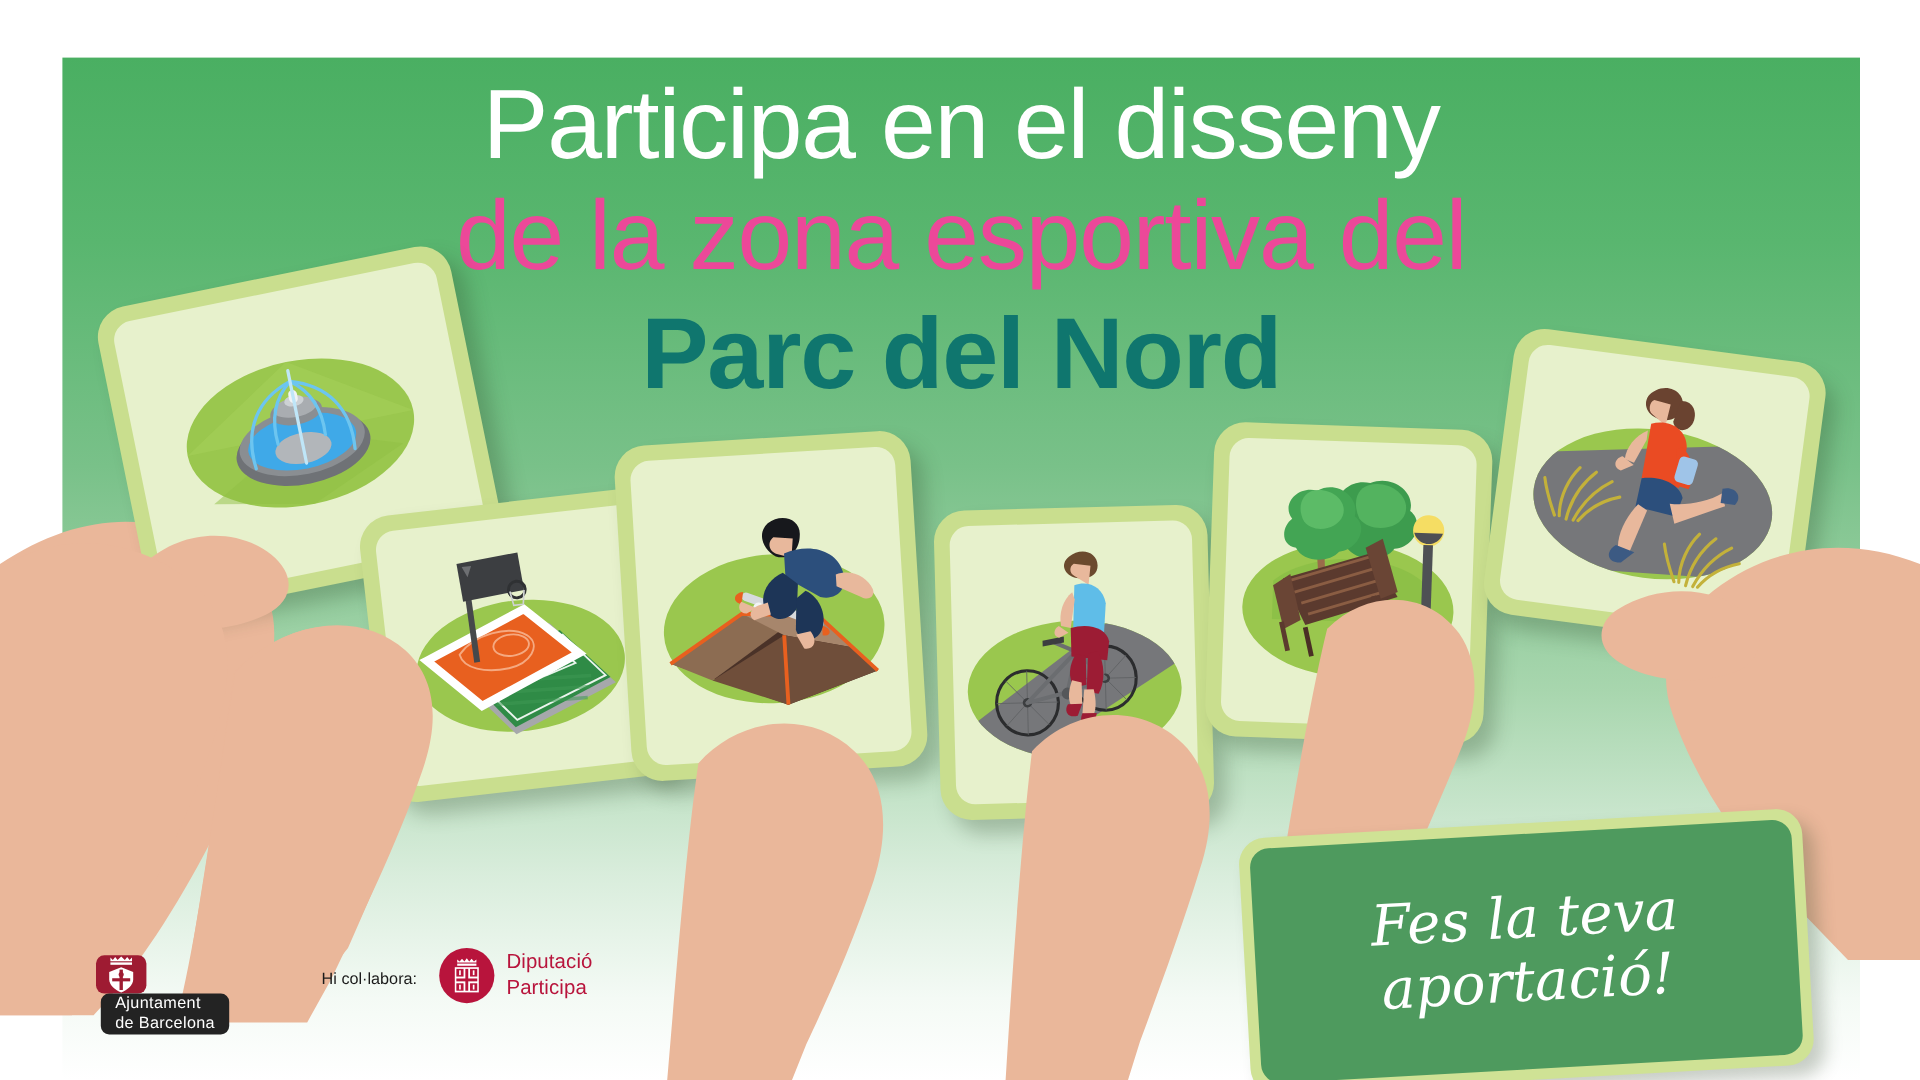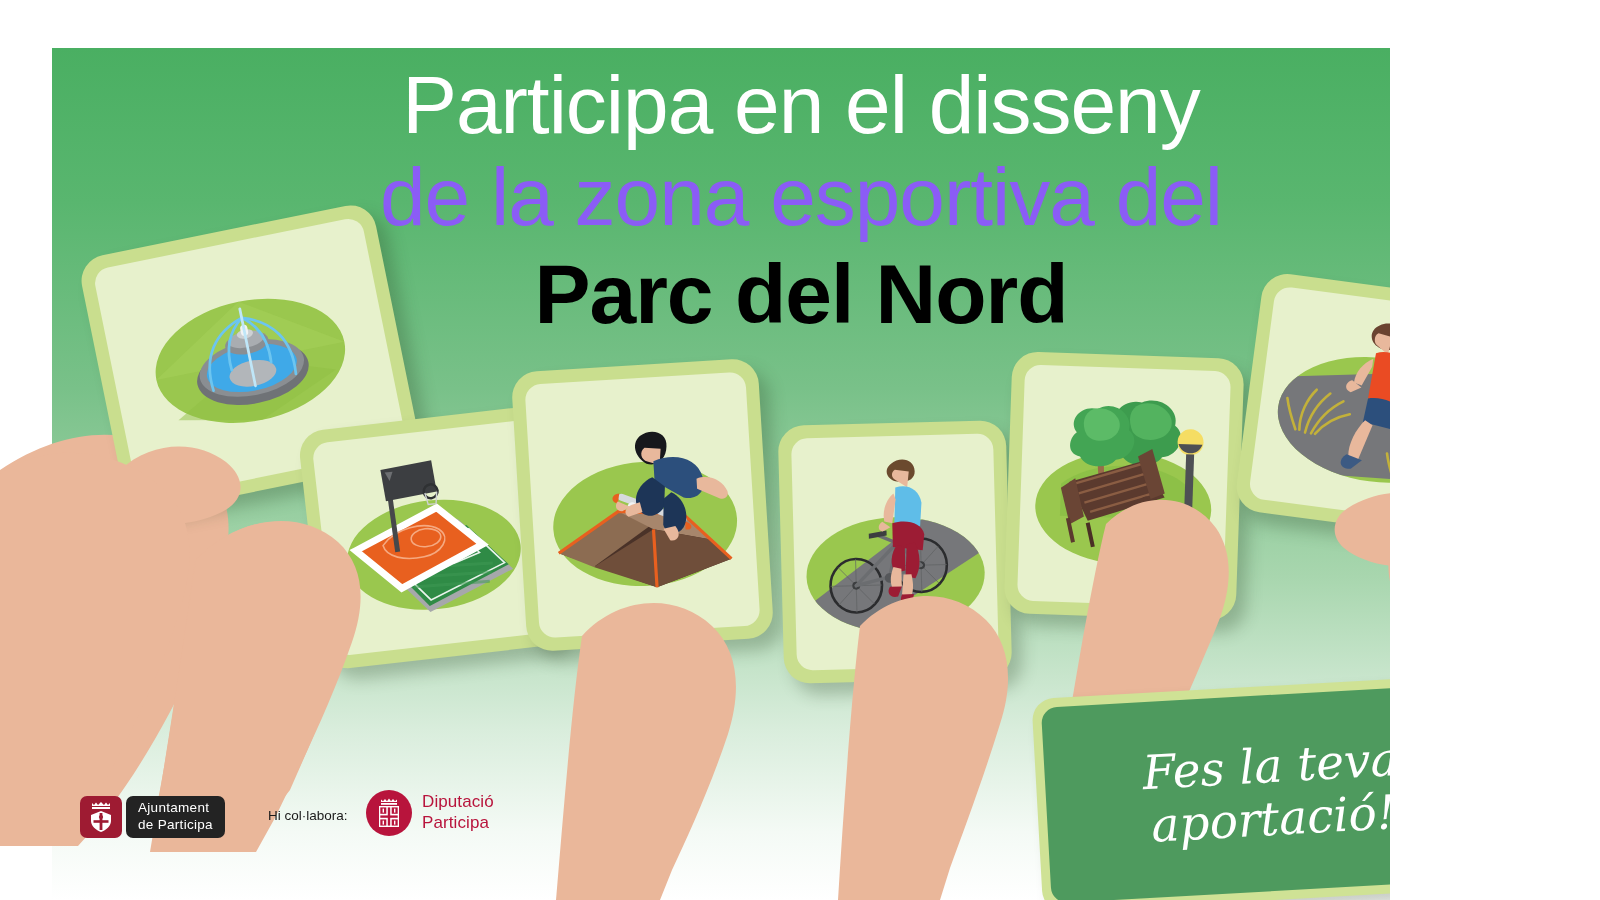--- a/index.html
+++ b/index.html
@@ -1,43 +1,43 @@
 <!DOCTYPE html>
 <html><head>
 <meta charset="utf-8">
 <title>Parc del Nord</title>
 <style>
   html,body{margin:0;padding:0;background:#ffffff;}
   body{
     width:1600px;height:900px;overflow:hidden;position:relative;
     font-family:"Liberation Sans","DejaVu Sans",sans-serif;
   }
-  #stage{position:absolute;left:0;top:0;width:1390px;height:900px;background:#fff;overflow:hidden;}
+  #stage{position:absolute;left:0;top:0;width:1600px;height:900px;background:#fff;overflow:hidden;}
 
   
   .panel{
     position:absolute;left:52px;top:48px;width:1498px;height:852px;
     background:linear-gradient(to bottom,#4aaf62 0%,#59b66f 18%,#79c189 40%,#a8d6ae 62%,#d9eddc 80%,#f4faf5 92%,#ffffff 100%);
   }
 
   
   .headline{
     position:absolute;left:52px;top:64px;width:1498px;text-align:center;
     line-height:1.0;pointer-events:none;
   }
   .hl1{
     display:block;color:#ffffff;font-weight:400;font-size:82px;letter-spacing:-1px;
     font-family:"Liberation Sans","DejaVu Sans",sans-serif;
   }
   .hl2{
-    display:block;color:#8b5cf6;font-weight:400;font-size:82px;letter-spacing:-1px;margin-top:10px;
+    display:block;color:#ec4899;font-weight:400;font-size:82px;letter-spacing:-1px;margin-top:10px;
     font-family:"Liberation Sans","DejaVu Sans",sans-serif;
   }
   .hl3{
-    display:block;color:#000000;font-weight:700;font-size:84px;letter-spacing:-1px;margin-top:14px;
+    display:block;color:#0f766e;font-weight:700;font-size:84px;letter-spacing:-1px;margin-top:14px;
     font-family:"Liberation Sans","DejaVu Sans",sans-serif;
   }
 
   
   .card{
     position:absolute;border-radius:26px;background:#c9de8e;
     box-shadow:10px 12px 16px rgba(40,60,30,.26);
     padding:13px;box-sizing:border-box;
   }
   .card .inner{
@@ -60,21 +60,21 @@
     text-align:center;
   }
   .cta-text{
     color:#ffffff;font-style:italic;font-weight:400;font-size:47px;line-height:1.12;
     font-family:"DejaVu Serif","Liberation Serif",serif;
     padding:0 18px;
   }
 
   
   .footer{position:absolute;left:0;top:792px;width:1600px;height:60px;}
-  .logo-ajuntament{position:absolute;left:80px;top:4px;display:flex;align-items:stretch;height:42px;}
+  .logo-ajuntament{position:absolute;left:80px;top:4px;display:flex;align-items:stretch;height:42px;flex-direction:column;}
   .shield-box{
     width:42px;height:42px;background:#9e1b32;border-radius:7px;
     display:flex;align-items:center;justify-content:center;
   }
   .name-box{
     margin-left:4px;background:#232323;border-radius:7px;color:#fff;
     display:flex;flex-direction:column;justify-content:center;
     padding:0 12px;font-size:13.5px;line-height:1.25;letter-spacing:.3px;
   }
   .collab{
@@ -408,21 +408,21 @@
           <path d="M14,10 L24,14 L24,20 C24,25 19,29 14,31 C9,29 4,25 4,20 L4,14 Z" fill="#ffffff"></path>
           <g fill="#9e1b32">
             <rect x="12.6" y="12" width="2.8" height="17"></rect>
             <rect x="6.5" y="19.2" width="15" height="2.6"></rect>
             <circle cx="14" cy="16" r="2.1"></circle>
           </g>
         </svg>
       </div>
       <div class="name-box">
         <span>Ajuntament</span>
-        <span>de Participa</span>
+        <span>de Barcelona</span>
       </div>
     </div>
 
     <div class="collab">Hi col·labora:</div>
 
     <div class="logo-diputacio">
       <div class="dip-circle">
         <svg width="30" height="32" viewBox="0 0 30 32">
           <g fill="#ffffff">
             <path d="M7,5 L7,2.5 L9,4.2 L11,2 L13,4.2 L15,1.6 L17,4.2 L19,2 L21,4.2 L23,2.5 L23,5 Z"></path>

